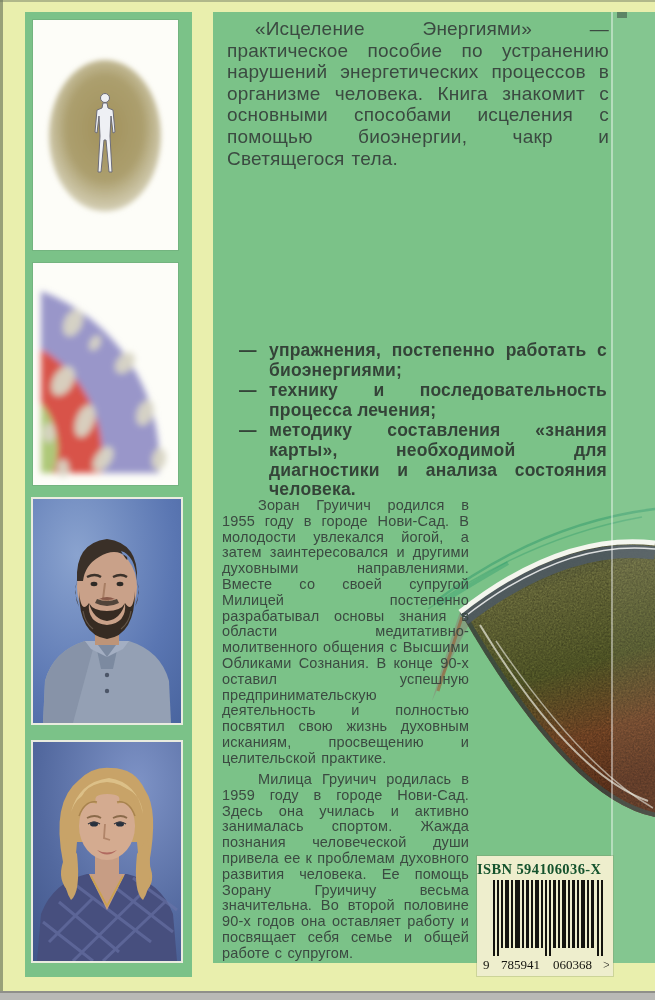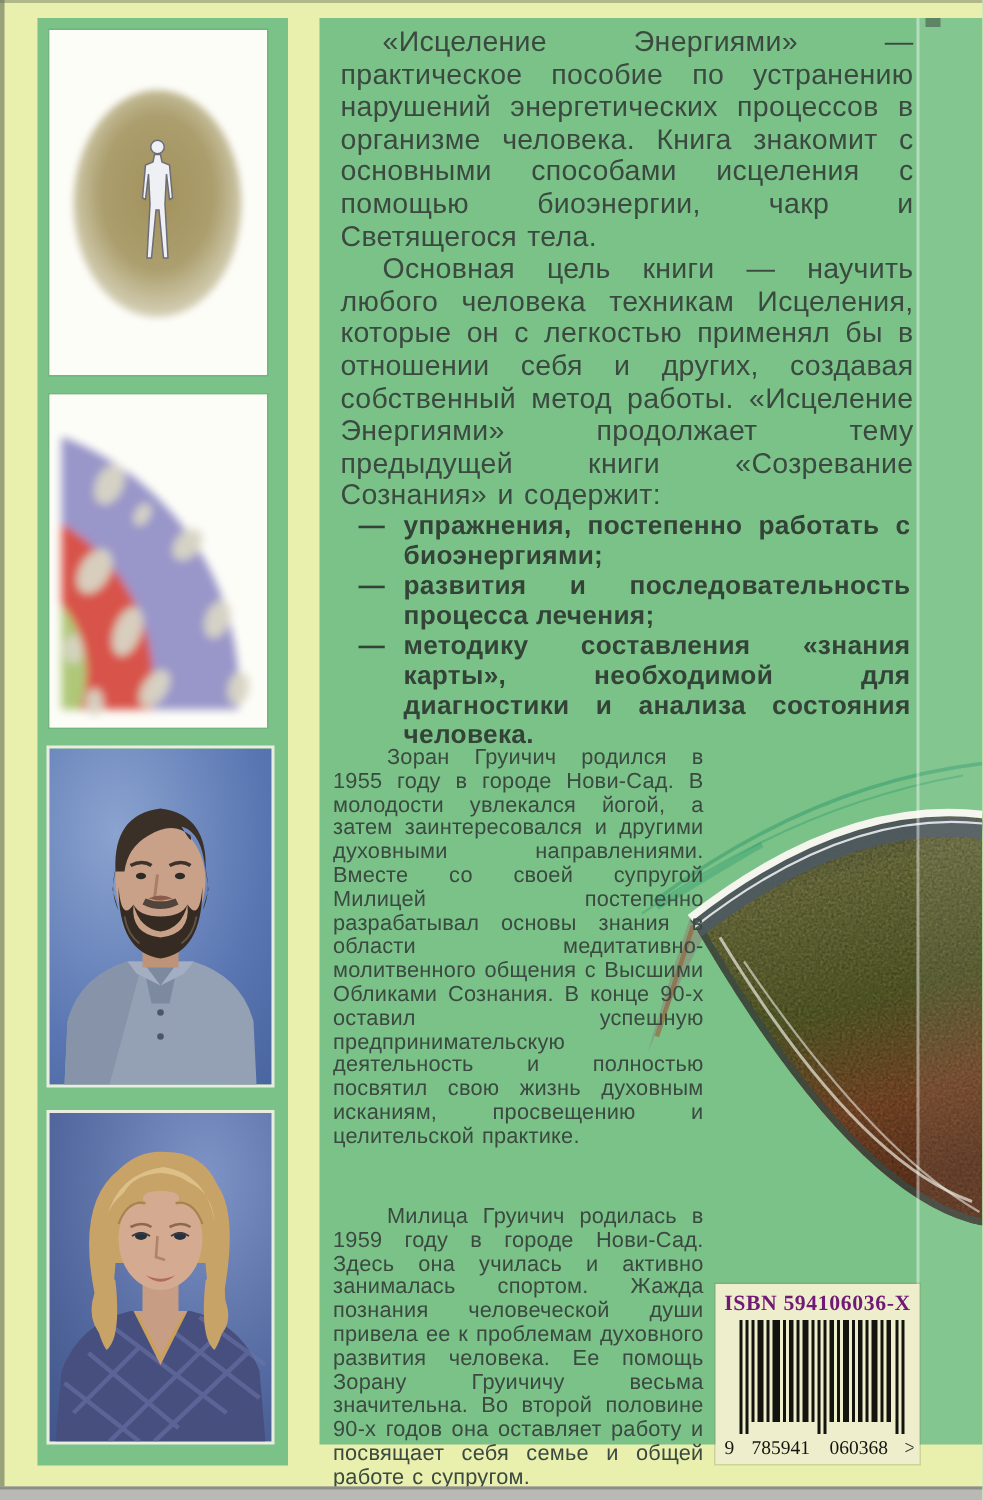--- a/index.html
+++ b/index.html
@@ -29,26 +29,26 @@
         font-size:19px;line-height:21.6px;text-align:justify;letter-spacing:.2px;word-spacing:1.5px;}
   .synopsis p{margin:0;text-indent:28px;}
   .bullets{position:absolute;left:239px;top:341px;width:368px;color:#344338;
         font-size:17.5px;line-height:19.6px;font-weight:bold;text-align:justify;letter-spacing:.2px;}
   .bullet-item{position:relative;padding-left:30px;margin:0 0 1px 0;}
   .bullet-dash{position:absolute;left:0;top:0;}
   .bio{position:absolute;left:222px;width:247px;color:#3b4a41;font-size:14.5px;line-height:15.8px;
         text-align:justify;letter-spacing:.15px;word-spacing:1px;}
   .bio p{margin:0;text-indent:36px;}
   .bio-zoran{top:498px;}
-  .bio-milica{top:804px;}
+  .bio-milica{top:772px;}
   
   .isbn-box{position:absolute;left:477px;top:856px;width:136px;height:120px;background:#eeeecd;
         box-shadow:0 0 0 1px rgba(120,130,90,.25);}
-  .isbn-label{font-family:"Liberation Serif",serif;font-weight:bold;font-size:14.5px;color:#701a75;
-        text-align:center;margin-top:5px;letter-spacing:.4px;}
+  .isbn-label{font-family:"Liberation Serif",serif;font-weight:bold;font-size:14.5px;color:#14532d;
+        margin-top:5px;letter-spacing:.4px;}
   .isbn-box svg{display:block;margin:2px auto 0 auto;}
   
   .swoosh{position:absolute;left:420px;top:505px;width:235px;height:480px;}
 </style>
 </head>
 <body>
 
 <div class="page">
 
   <div class="panel-left"></div>
@@ -232,31 +232,30 @@
       <path d="M72,82 L71,96 L77,98" stroke="#b08468" stroke-width="1.8" fill="none"></path>
       <path d="M64,108 Q74,113 84,108 Q74,117 64,108 Z" fill="#b06a5f"></path>
 
       <path d="M34,96 Q26,140 38,158 Q48,150 44,112 Z" fill="#c8a368"></path>
       <path d="M114,96 Q122,140 110,158 Q100,150 104,112 Z" fill="#c8a368"></path>
     </svg>
   </div>
 
   <div class="synopsis">
     <p>«Исцеление Энергиями» — практическое пособие по устранению нарушений энергетических процессов в организме человека. Книга знакомит с основными способами исцеления с помощью биоэнергии, чакр и Светящегося тела.</p>
-    <p>Основная цель книги — научить любого человека техникам Исцеления, которые он с легкостью применял бы в отношении себя и других, создавая собственный метод работы. «Исцеление Энергиями» продолжает тему предыдущей книги «Созревание Сознания» и содержит:</p>
   </div>
 
   <div class="bullets">
     <div class="bullet-item">
       <span class="bullet-dash">—</span>
       <span>упражнения, постепенно работать с биоэнергиями;</span>
     </div>
     <div class="bullet-item">
       <span class="bullet-dash">—</span>
-      <span>развития и последовательность процесса лечения;</span>
+      <span>технику и последовательность процесса лечения;</span>
     </div>
     <div class="bullet-item">
       <span class="bullet-dash">—</span>
       <span>методику составления «знания карты», необходимой для диагностики и анализа состояния человека.</span>
     </div>
   </div>
 
   <div class="bio bio-zoran">
     <p>Зоран Груичич родился в 1955 году в городе Нови-Сад. В молодости увлекался йогой, а затем заинтересовался и другими духовными направлениями. Вместе со своей супругой Милицей постепенно разрабатывал основы знания в области медитативно-молитвенного общения с Высшими Обликами Сознания. В конце 90-х оставил успешную предпринимательскую деятельность и полностью посвятил свою жизнь духовным исканиям, просвещению и целительской практике.</p>
   </div>

